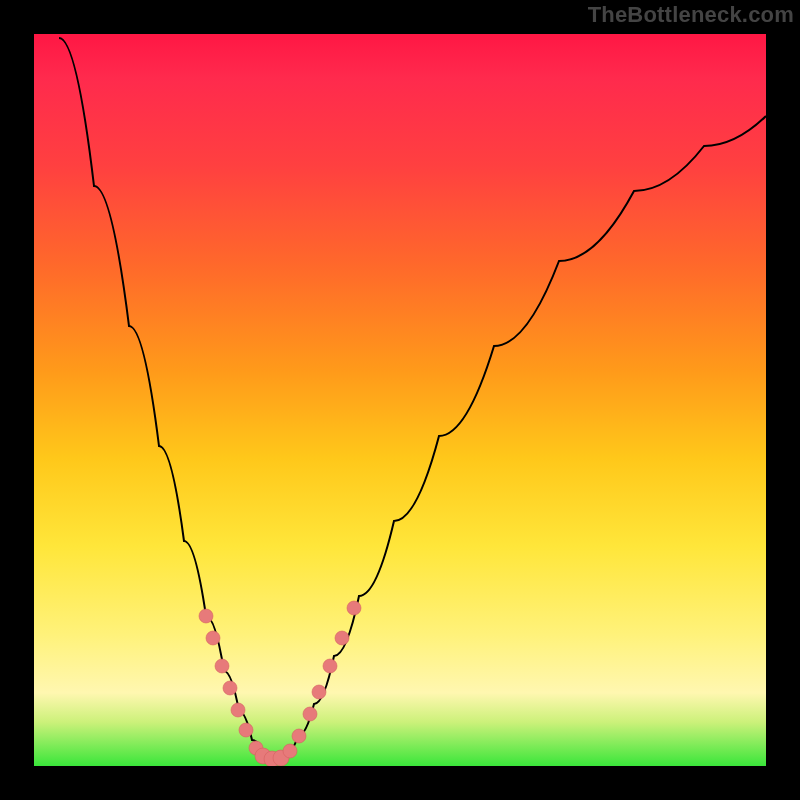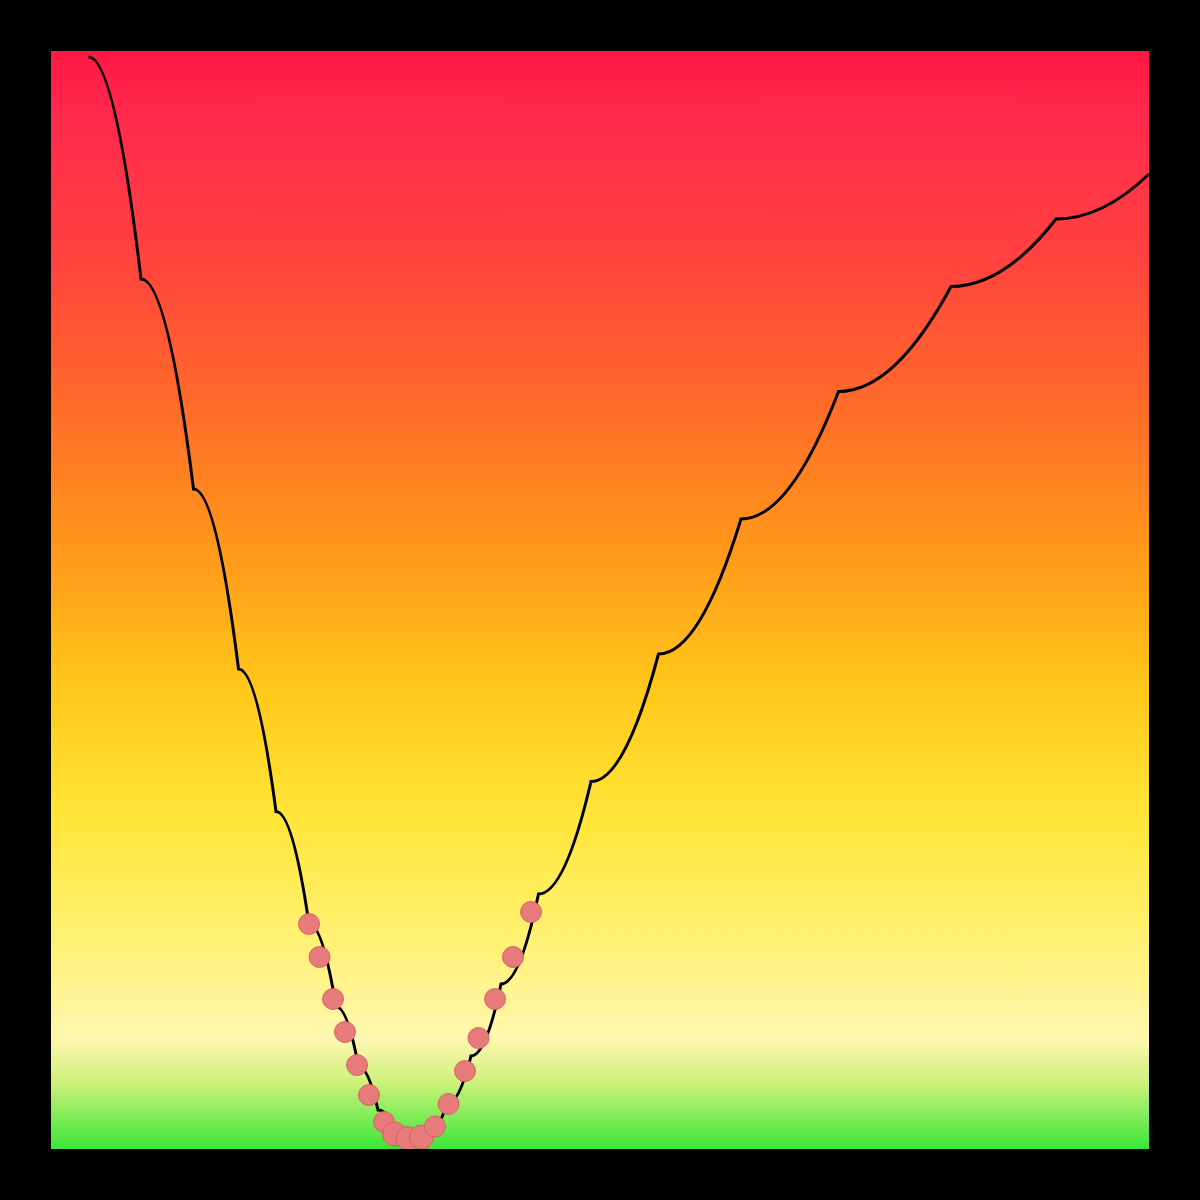--- a/index.html
+++ b/index.html
@@ -65,20 +65,21 @@
   .bead {
     fill: #e77a7a;
     stroke: #d55f5f;
     stroke-width: 0.6;
   }
 </style>
 </head>
 <body>
 
 <div class="frame">
+  <div class="watermark">TheBottleneck.com</div>
   <div class="plot">
     <svg class="curves" viewBox="0 0 732 732">
       <path id="left-curve" class="curve" d="M 25 4 Q 42.5 4 60 152 Q 77.5 152 95 292 Q 110 292 125 412 Q 137.5 412 150 507 Q 161 507 172 582 Q 181 582 190 637 Q 197.5 637 205 677 Q 211.5 677 218 706 Q 224 706 230 720 Q 235.5 720 241 725"></path>
       <path id="right-curve" class="curve" d="M 241 725 Q 246.5 725 252 720 Q 258 720 264 702 Q 272 702 280 670 Q 290 670 300 622 Q 312.5 622 325 562 Q 342.5 562 360 487 Q 382.5 487 405 402 Q 432.5 402 460 312 Q 492.5 312 525 227 Q 562.5 227 600 157 Q 635 157 670 112 Q 701 112 732 82"></path>
       <g id="beads">
           <circle cx="172" cy="582" r="7" class="bead" style="fill: rgb(231, 122, 122); stroke: rgb(213, 95, 95);"></circle>
           <circle cx="179" cy="604" r="7" class="bead" style="fill: rgb(231, 122, 122); stroke: rgb(213, 95, 95);"></circle>
           <circle cx="188" cy="632" r="7" class="bead" style="fill: rgb(231, 122, 122); stroke: rgb(213, 95, 95);"></circle>
           <circle cx="196" cy="654" r="7" class="bead" style="fill: rgb(231, 122, 122); stroke: rgb(213, 95, 95);"></circle>
           <circle cx="204" cy="676" r="7" class="bead" style="fill: rgb(231, 122, 122); stroke: rgb(213, 95, 95);"></circle>

